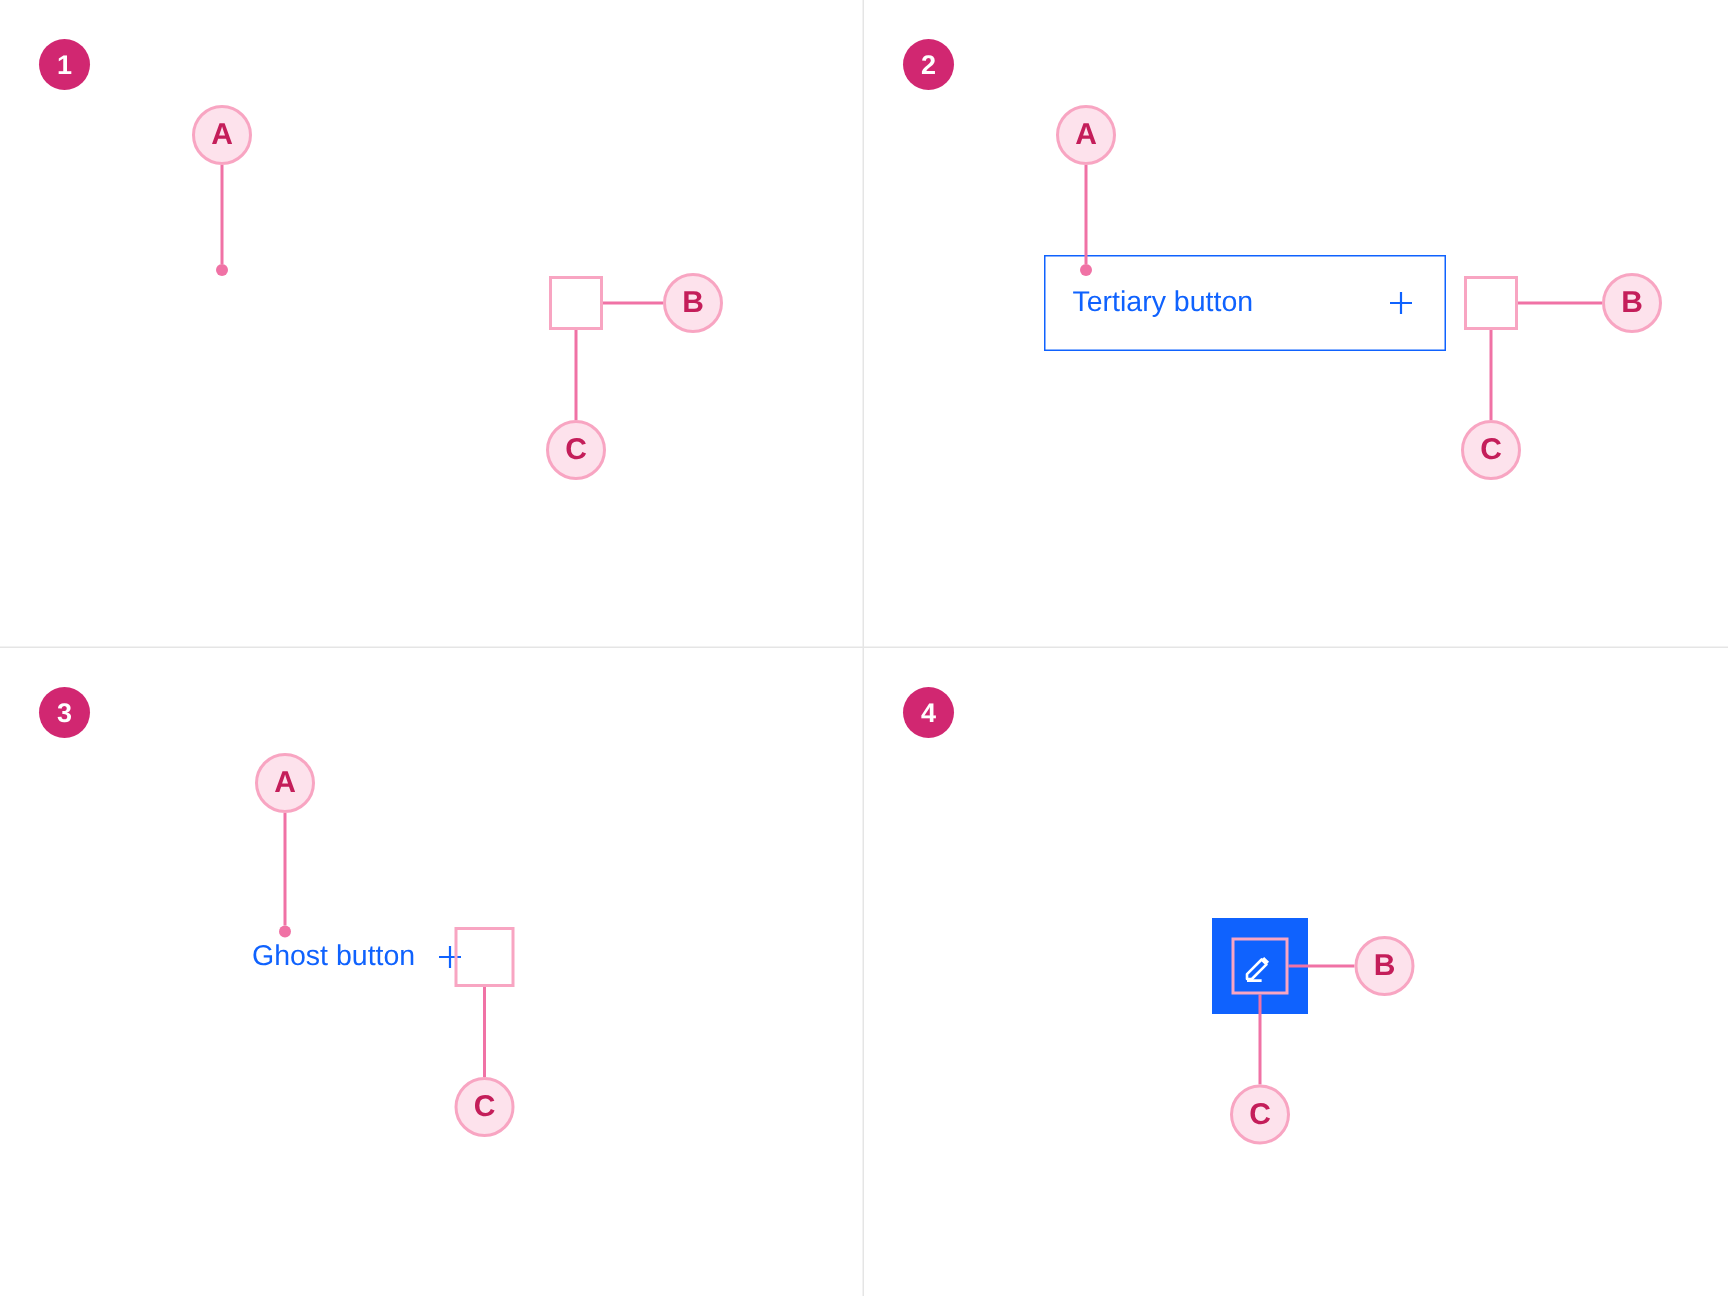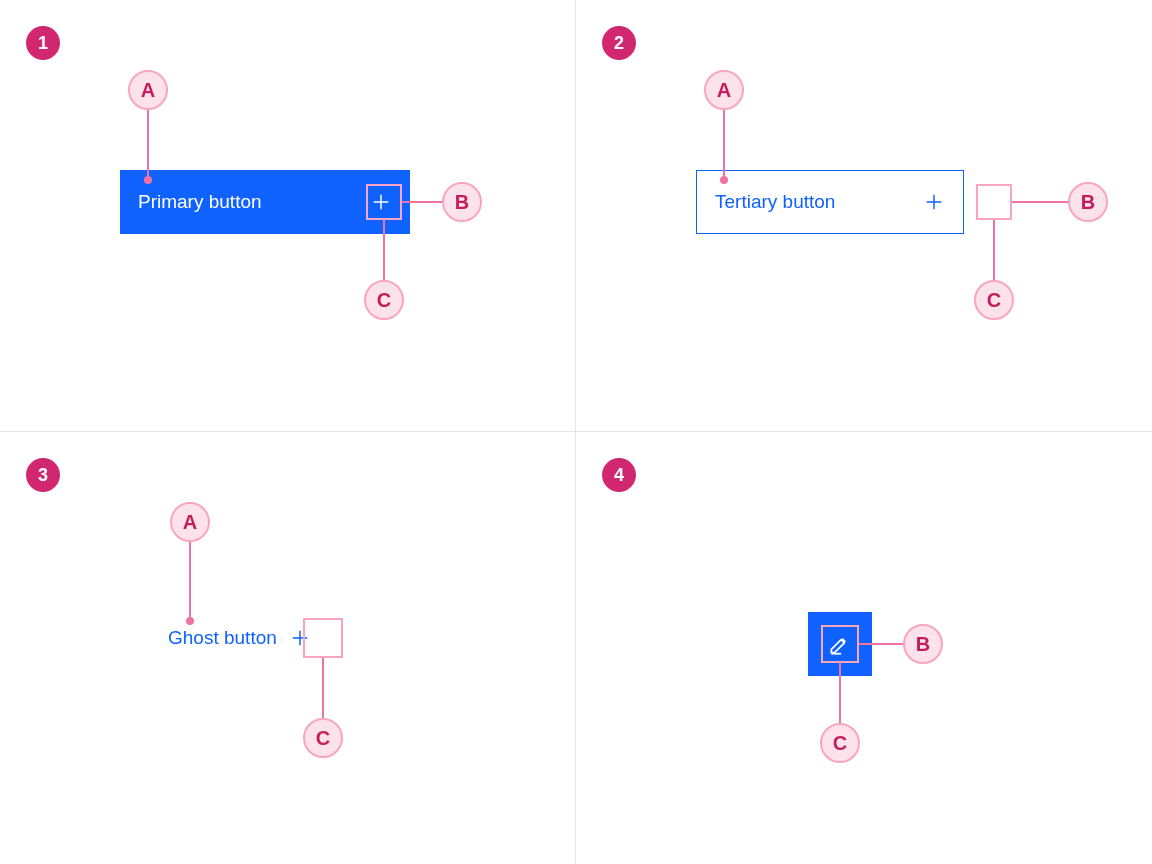--- a/index.html
+++ b/index.html
@@ -135,26 +135,20 @@
 
 <div class="grid">
 
   <div class="cell">
     <div class="num-badge">1</div>
 
     <div class="annot" style="top:70px; left:128px;">A</div>
     <div class="annot-line v" style="top:110px; left:147px; height:66px;"></div>
     <div class="annot-dot" style="top:176px; left:144px;"></div>
 
-    <div class="btn btn-primary" style="top:170px; left:120px;">
-      <span>Primary button</span>
-      <svg class="plus-icon" viewBox="0 0 24 24">
-        <path d="M12 4v16M4 12h16" stroke="#ffffff" stroke-width="1.6" fill="none"></path>
-      </svg>
-    </div>
 
     <div class="icon-frame" style="top:184px; left:366px; width:36px; height:36px;"></div>
 
     <div class="annot-line h" style="top:201px; left:402px; width:40px;"></div>
     <div class="annot" style="top:182px; left:442px;">B</div>
 
     <div class="annot-line v" style="top:220px; left:383px; height:60px;"></div>
     <div class="annot" style="top:280px; left:364px;">C</div>
   </div>
 

